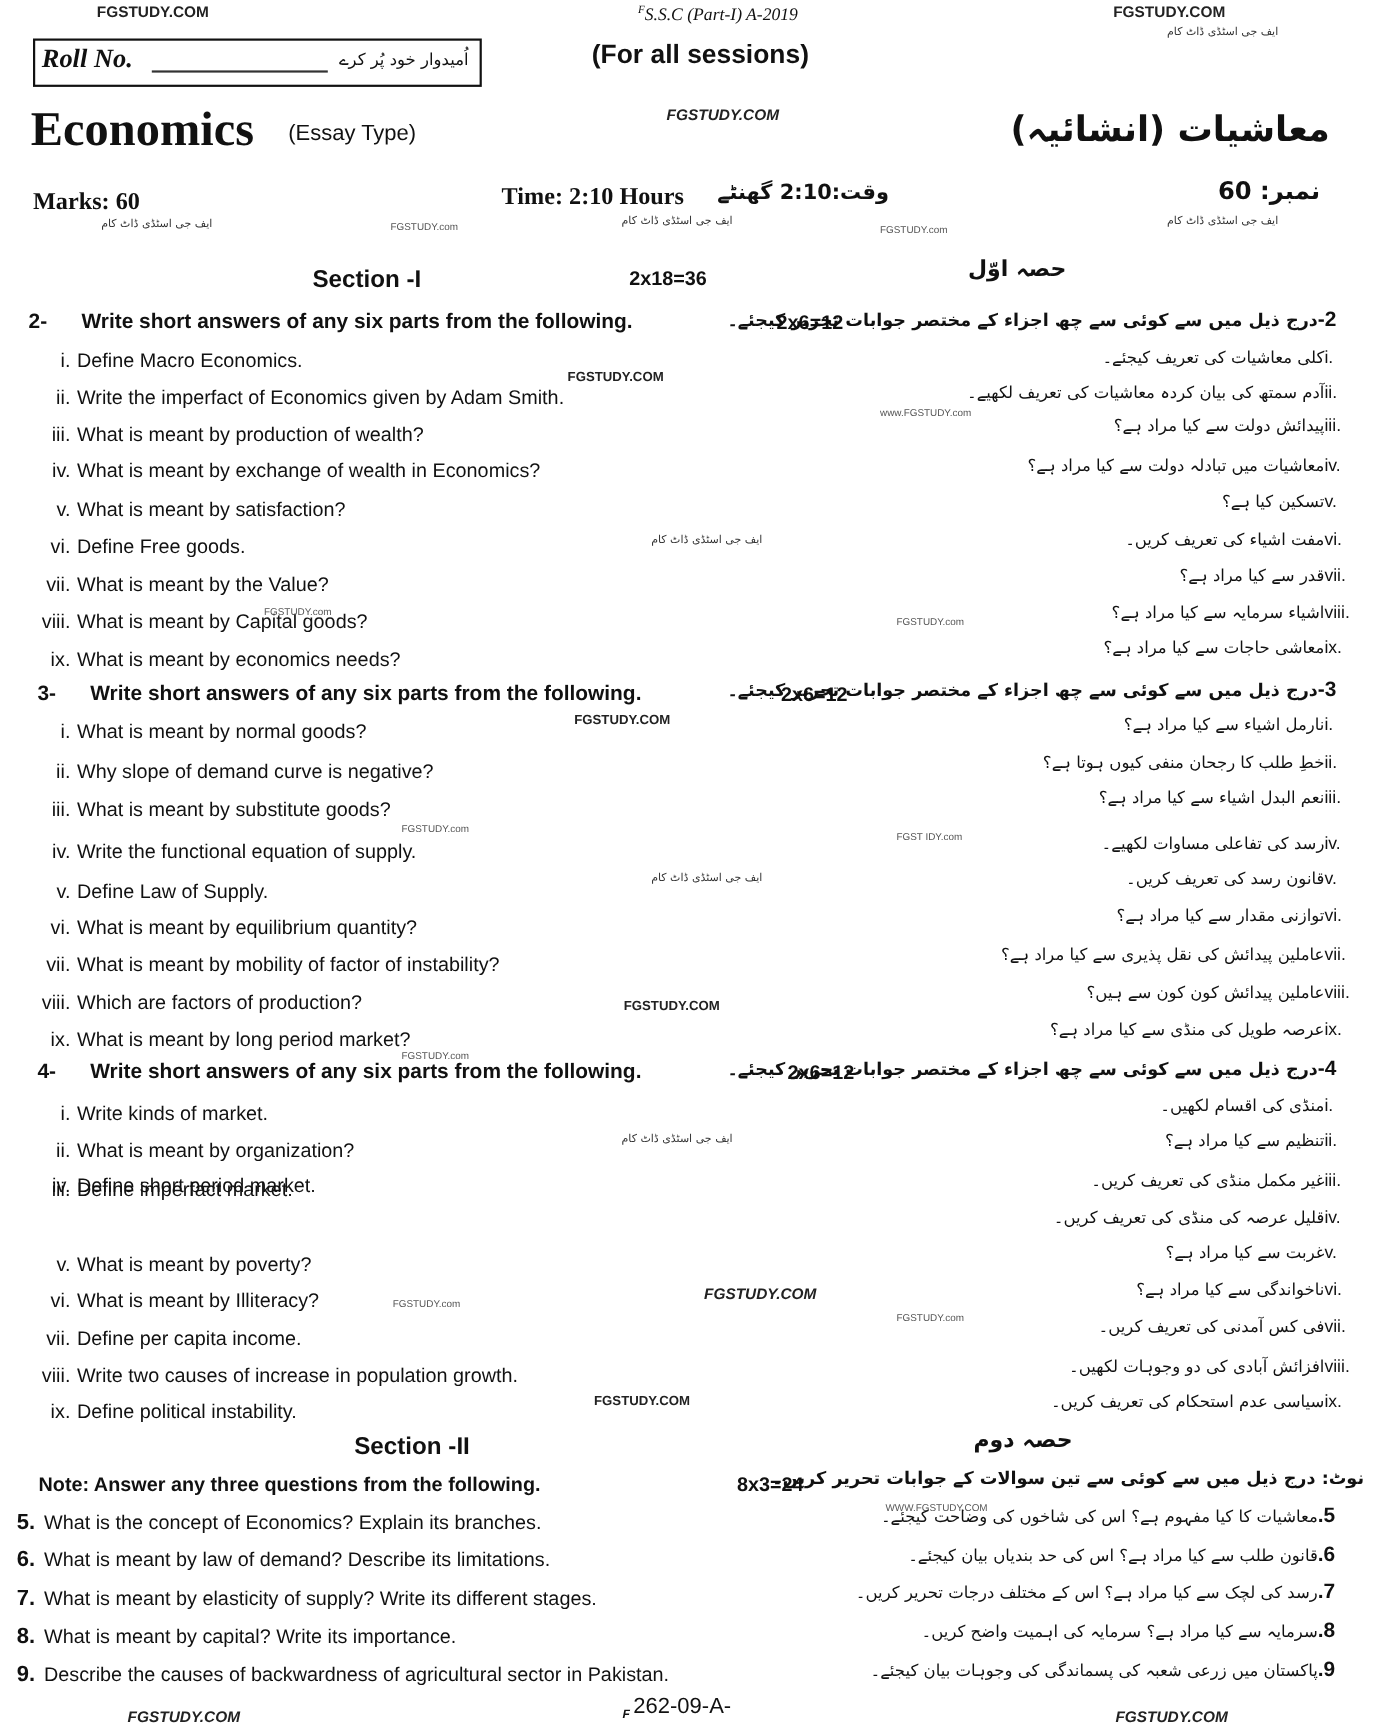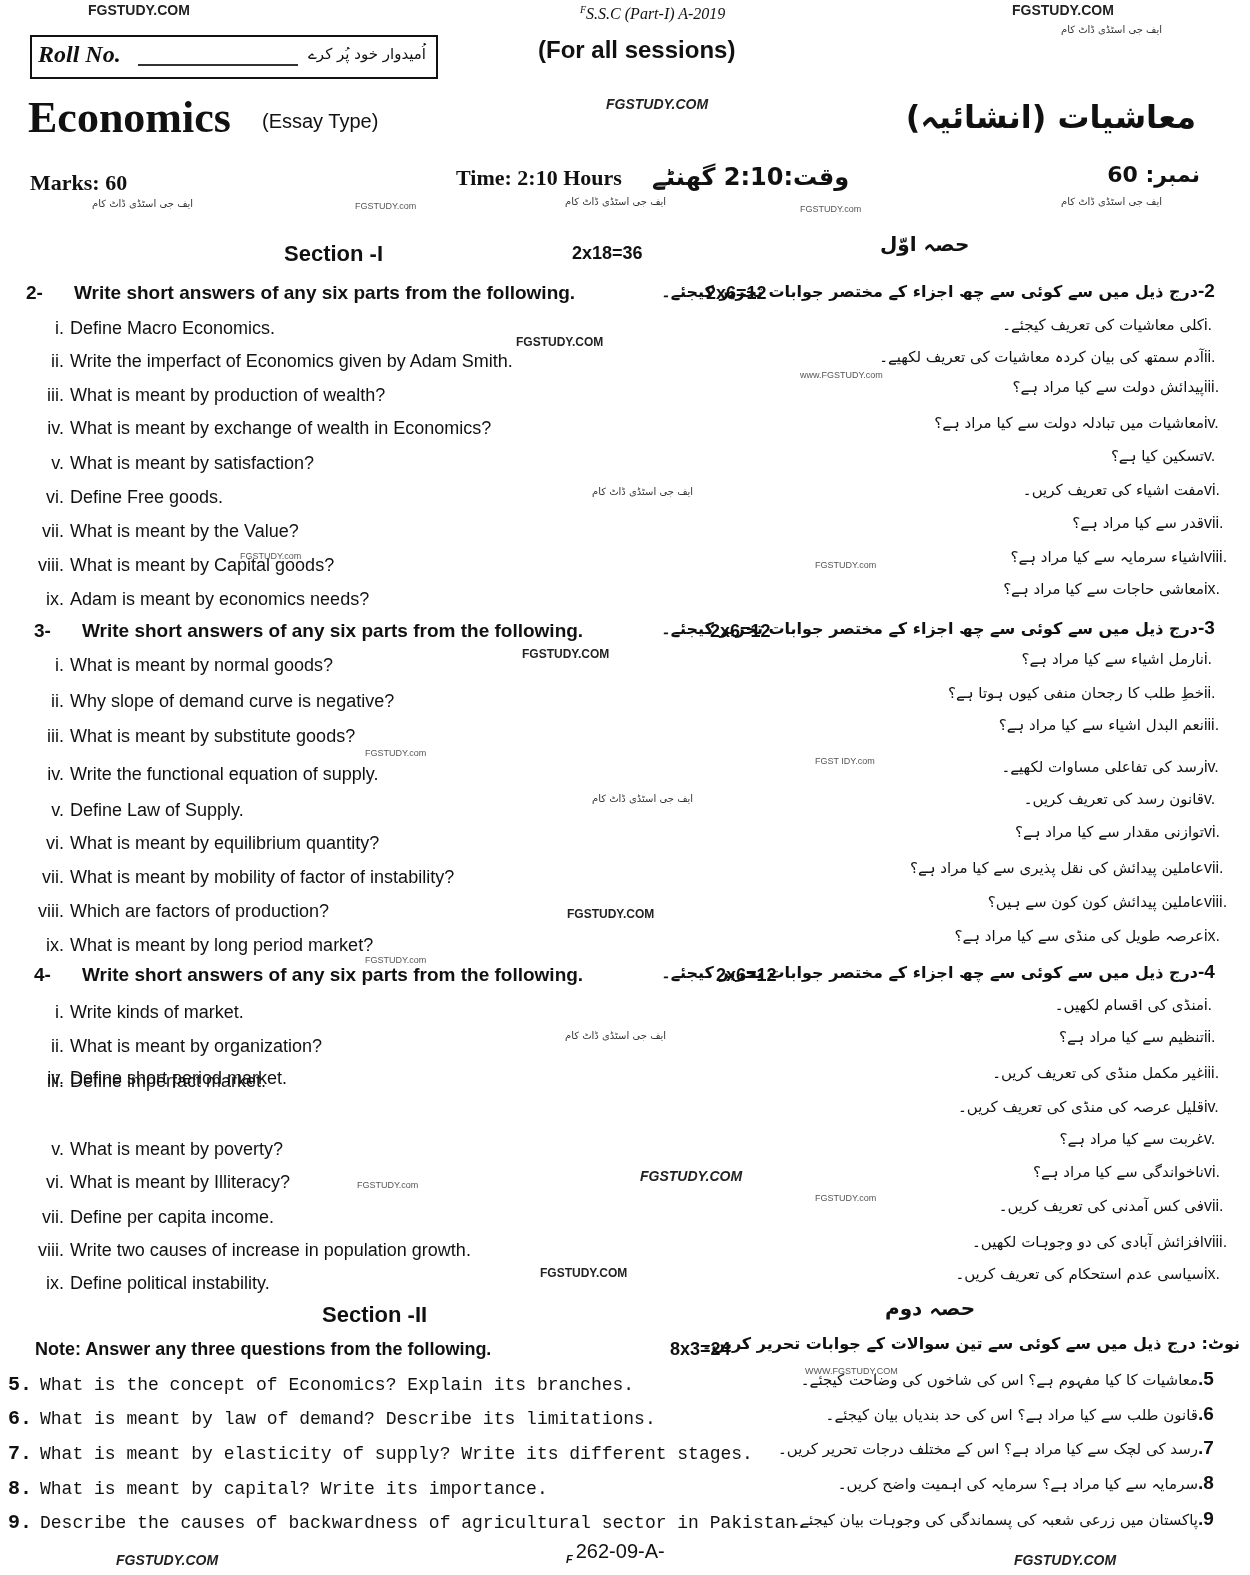--- a/index.html
+++ b/index.html
@@ -22,35 +22,35 @@
     font-weight: bold; font-size: 24px;
   }
   .roll-line { left: 106px; top: 27px; width: 160px; border-bottom: 2px solid #333; }
   .roll-urdu { right: 10px; top: 8px; font-family: "DejaVu Sans", sans-serif; font-size: 15px; direction: rtl; margin-left: 12px; }
 
   .ssc-code { left: 580px; top: 4px; font-family: "Liberation Serif", serif; font-style: italic; font-size: 16px; }
   .sessions { left: 522px; top: 36px; font-family: "Liberation Sans", sans-serif; font-weight: bold; font-size: 24px; margin-left: 16px; }
 
   .econ-title { left: 28px; top: 92px; font-family: "Liberation Serif", serif; font-weight: bold; font-size: 44px; }
   .econ-sub { left: 262px; top: 110px; font-family: "Liberation Sans", sans-serif; font-size: 20px; }
-  .urdu-title { right: 54px; top: 98px; font-family: "DejaVu Sans", sans-serif; font-weight: bold; font-size: 32px; direction: rtl; text-align: center; }
+  .urdu-title { right: 41px; top: 98px; font-family: "DejaVu Sans", sans-serif; font-weight: bold; font-size: 32px; direction: rtl; text-align: center; }
 
   .marks { left: 30px; top: 170px; font-family: "Liberation Serif", serif; font-weight: bold; font-size: 22px; }
   .time { left: 456px; top: 165px; font-family: "Liberation Serif", serif; font-weight: bold; font-size: 22px; }
   .urdu-marks { right: 50px; top: 162px; font-family: "DejaVu Sans", sans-serif; font-weight: bold; font-size: 22px; direction: rtl; }
 
   .section-h { font-family: "Liberation Sans", sans-serif; font-weight: bold; font-size: 22px; }
   .marks-dist { font-family: "Liberation Sans", sans-serif; font-weight: bold; font-size: 18px; }
   .urdu-section { font-family: "DejaVu Sans", sans-serif; font-weight: bold; font-size: 20px; direction: rtl; }
 
   .q-head { font-family: "Liberation Sans", sans-serif; font-weight: bold; font-size: 19px; }
   .q-num { display: inline-block; width: 48px; text-align: left; }
   .item { font-family: "Liberation Sans", sans-serif; font-size: 18px; }
   .item .roman { display: inline-block; width: 70px; text-align: right; padding-right: 6px; box-sizing: border-box; }
-  .long-q { font-family: Liberation Mono, monospace; font-size: 18px; }
+  .long-q { font-family: Liberation Sans, sans-serif; font-size: 18px; }
   .long-q .n { display: inline-block; width: 40px; font-weight: bold; font-size: 20px; text-align: right; padding-right: 8px; box-sizing: border-box; }
 
   .urdu { font-family: "DejaVu Sans", sans-serif; font-size: 15px; direction: rtl; text-align: right; }
   .urdu-head { font-family: "DejaVu Sans", sans-serif; font-weight: bold; font-size: 16px; direction: rtl; text-align: right; }
   .urdu-row { right: 12px; display: flex; flex-direction: row-reverse; align-items: baseline; }
   .urdu-row .ur-num { width: 34px; text-align: left; font-family: "Liberation Sans", sans-serif; font-size: 16px; direction: ltr; }
   .urdu-row .ur-qnum { width: 40px; text-align: left; font-family: "Liberation Sans", sans-serif; font-weight: bold; font-size: 19px; direction: ltr; }
 
   .footer-code { left: 566px; top: 1540px; font-family: "Liberation Sans", sans-serif; font-size: 20px; }
   .footer-code .f { font-size: 11px; font-style: italic; font-weight: bold; vertical-align: sub; margin-right: 3px; }
@@ -71,21 +71,21 @@
 <div class="abs ssc-code"><span style="font-size:10px;vertical-align:super;">F</span><span>S.S.C (Part-I) A-2019</span></div>
 <div class="abs sessions">(For all sessions)</div>
 <div class="abs wm italic" style="left:606px;top:96px;">FGSTUDY.COM</div>
 
 <div class="abs econ-title">Economics</div>
 <div class="abs econ-sub">(Essay Type)</div>
 <div class="abs urdu-title">معاشیات (انشائیہ)</div>
 
 <div class="abs marks">Marks: 60</div>
 <div class="abs time">Time: 2:10 Hours</div>
-<div class="abs" style="left:652px;top:163px;font-family:'DejaVu Sans',sans-serif;font-weight:bold;font-size:24px;direction:rtl;">وقت:2:10 گھنٹے</div>
+<div class="abs" style="left:652px;top:163px;font-family:'DejaVu Sans',sans-serif;font-weight:bold;font-size:19px;direction:rtl;">وقت:2:10 گھنٹے</div>
 <div class="abs urdu-marks">نمبر: 60</div>
 <div class="abs wm-urdu" style="left:92px;top:198px;">ایف جی اسٹڈی ڈاٹ کام</div>
 <div class="abs wm-small" style="left:355px;top:201px;">FGSTUDY.com</div>
 <div class="abs wm-urdu" style="left:565px;top:196px;">ایف جی اسٹڈی ڈاٹ کام</div>
 <div class="abs wm-small" style="left:800px;top:204px;">FGSTUDY.com</div>
 <div class="abs wm-urdu" style="right:88px;top:196px;">ایف جی اسٹڈی ڈاٹ کام</div>
 
 <div class="abs section-h" style="left:284px;top:241px;">Section -I</div>
 <div class="abs marks-dist" style="left:572px;top:243px;">2x18=36</div>
 <div class="abs urdu-section" style="left:880px;top:232px;">حصہ اوّل</div>
@@ -100,21 +100,21 @@
 </div>
 
 <div class="abs item" style="top:318px;left:0;"><span class="roman">i.</span><span>Define Macro Economics.</span></div>
 <div class="abs item" style="top:351px;left:0;"><span class="roman">ii.</span><span>Write the imperfact of Economics given by Adam Smith.</span></div>
 <div class="abs item" style="top:385px;left:0;"><span class="roman">iii.</span><span>What is meant by production of wealth?</span></div>
 <div class="abs item" style="top:418px;left:0;"><span class="roman">iv.</span><span>What is meant by exchange of wealth in Economics?</span></div>
 <div class="abs item" style="top:453px;left:0;"><span class="roman">v.</span><span>What is meant by satisfaction?</span></div>
 <div class="abs item" style="top:487px;left:0;"><span class="roman">vi.</span><span>Define Free goods.</span></div>
 <div class="abs item" style="top:521px;left:0;"><span class="roman">vii.</span><span>What is meant by the Value?</span></div>
 <div class="abs item" style="top:555px;left:0;"><span class="roman">viii.</span><span>What is meant by Capital goods?</span></div>
-<div class="abs item" style="top:589px;left:0;"><span class="roman">ix.</span><span>Adam is meant by economics needs?</span></div>
+<div class="abs item" style="top:589px;left:0;"><span class="roman">ix.</span><span>What is meant by economics needs?</span></div>
 
 <div class="abs urdu-row" style="top:316px;">
     <span class="ur-num">i.</span>
     <span class="urdu">کلی معاشیات کی تعریف کیجئے۔</span>
   </div>
 <div class="abs urdu-row" style="top:348px;">
     <span class="ur-num">ii.</span>
     <span class="urdu">آدم سمتھ کی بیان کردہ معاشیات کی تعریف لکھیے۔</span>
   </div>
 <div class="abs urdu-row" style="top:378px;">

